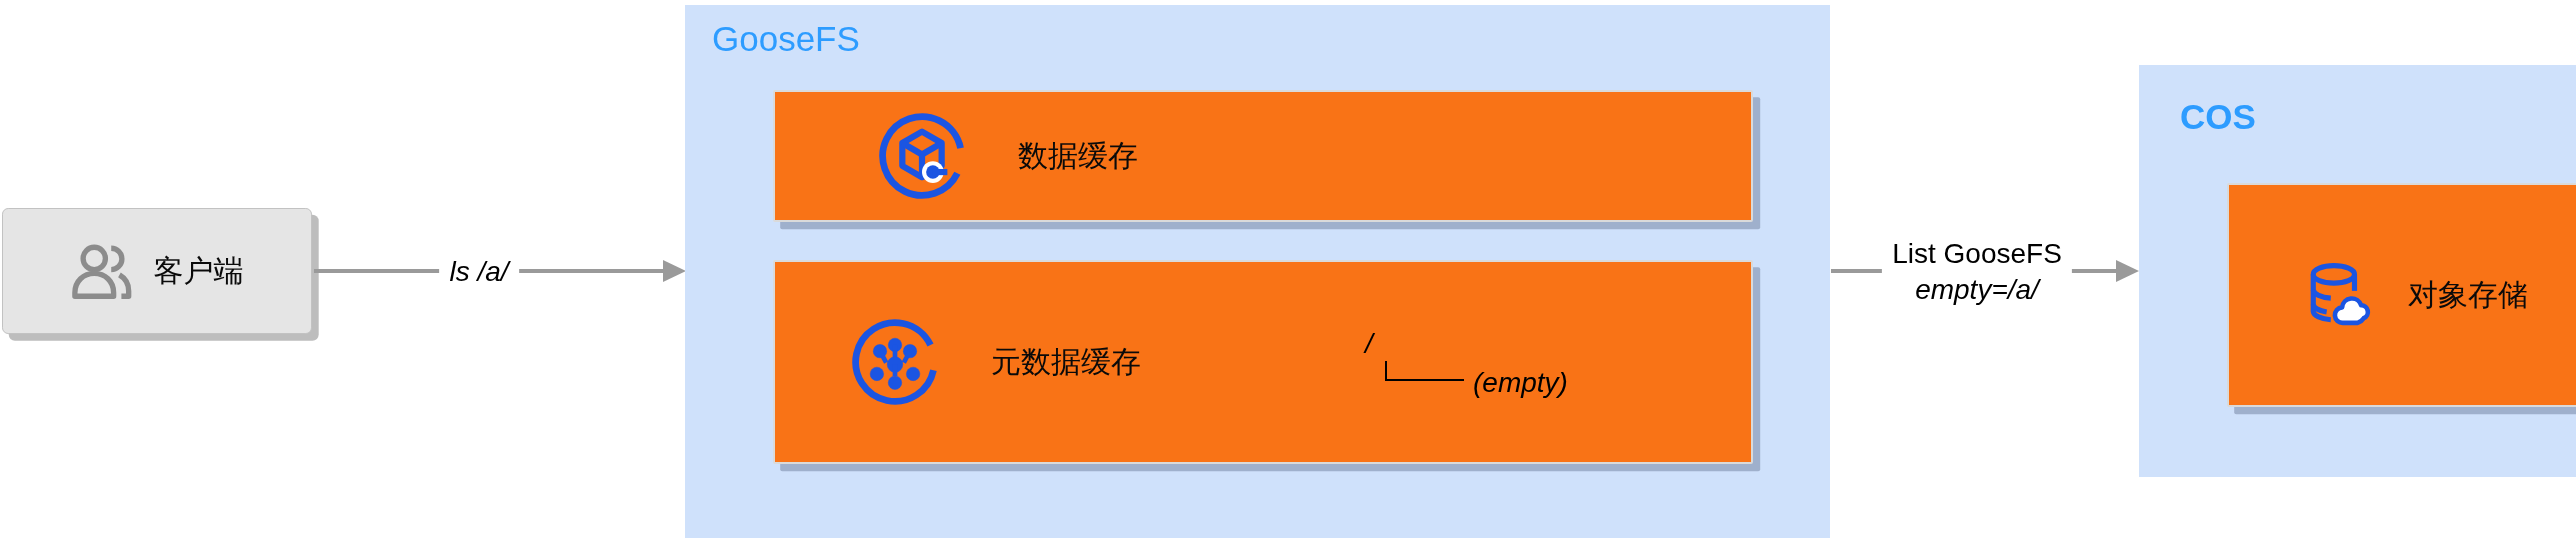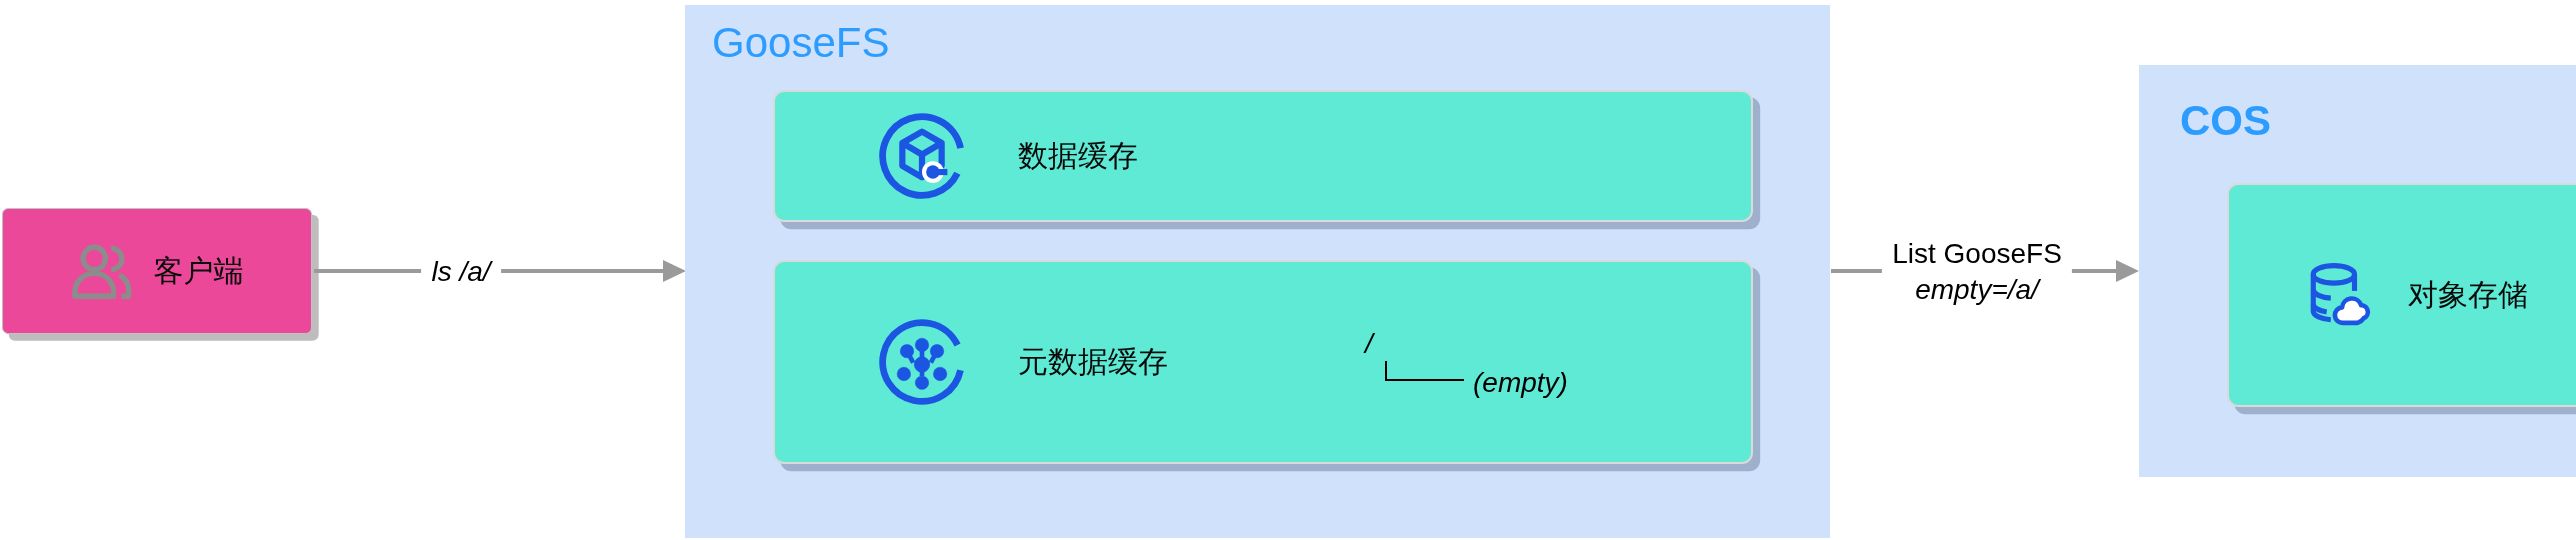--- a/index.html
+++ b/index.html
@@ -15,21 +15,21 @@
     --c-text:#000000;
   }
   *{margin:0;padding:0;box-sizing:border-box;}
   html,body{width:3290px;height:541px;background:#ffffff;overflow:hidden;}
   body{font-family:"Liberation Sans","DejaVu Sans",sans-serif;color:var(--c-text);}
   .canvas{position:relative;width:3290px;height:541px;background:#ffffff;}
 
   
   .client-box{
     position:absolute;left:2.1px;top:208px;width:310px;height:126px;
-    background:#ec4899;border:1.5px solid var(--c-client-border);border-radius:6.2px;
+    background:#e5e5e5;border:1.5px solid var(--c-client-border);border-radius:6.2px;
     box-shadow:6.7px 6.7px 0 var(--c-client-shadow);
     display:flex;align-items:center;justify-content:center;gap:19.6px;
   }
   .client-label{font-size:30px;color:#0a0a0a;}
 
   
   .arrow-line{position:absolute;height:3.6px;background:var(--c-arrow);}
   .arrow-head{
     position:absolute;width:0;height:0;
     border-top:11.3px solid transparent;border-bottom:11.3px solid transparent;
@@ -40,33 +40,33 @@
     background:#ffffff;padding:2.1px 10.3px;
     display:flex;flex-direction:column;align-items:center;
     font-size:28px;line-height:1.3;white-space:nowrap;
   }
   .italic{font-style:italic;}
 
   
   .container{position:absolute;background:var(--c-container);}
   .goosefs{left:685px;top:5.2px;width:1145px;height:533px;}
   .cos{left:2139px;top:65px;width:1150px;height:412px;}
-  .container-title{position:absolute;font-size:42px;color:var(--c-title);white-space:nowrap;}
+  .container-title{position:absolute;font-size:35px;color:var(--c-title);white-space:nowrap;}
   .goosefs-title{left:712px;top:18.5px;}
   .cos-title{left:2180px;top:97px;font-weight:bold;}
 
   
   .inner-box{
-    position:absolute;background:#5eead4;
-    border:2.1px solid var(--c-inner-border);border-radius:11px;
+    position:absolute;background:#f97316;
+    border:2.1px solid var(--c-inner-border);border-radius:2px;
     box-shadow:7.2px 7.2px 0 var(--c-inner-shadow);
     display:flex;align-items:center;
   }
   .box-datacache{left:773px;top:90px;width:980px;height:132px;padding-left:103px;gap:52px;}
-  .box-metacache{left:773px;top:260px;width:980px;height:204px;padding-left:103px;gap:52px;}
+  .box-metacache{left:773px;top:260px;width:980px;height:204px;padding-left:76px;gap:52px;}
   .box-objectstorage{left:2227px;top:183px;width:975px;height:224px;padding-left:75px;gap:36px;}
   .inner-label{font-size:30px;color:#0a0a0a;white-space:nowrap;}
   .ring-icon{width:88px;height:88px;flex:0 0 auto;}
   .db-icon{width:68px;height:68px;flex:0 0 auto;}
   .users-icon{width:63px;height:59px;flex:0 0 auto;}
 
   
   .tree-root{position:absolute;font-size:28px;font-style:italic;white-space:nowrap;}
   .tree-elbow{position:absolute;border-left:2.6px solid #000;border-bottom:2.6px solid #000;}
   .tree-leaf{position:absolute;font-size:28px;font-style:italic;white-space:nowrap;}
@@ -81,21 +81,21 @@
       <circle cx="48" cy="33" r="23" stroke="#8c8c8c" stroke-width="11"></circle>
       <path d="M8,111 L8,104 C8,80 26,64 48,64 C70,64 88,80 88,104 L88,111 Z" stroke="#8c8c8c" stroke-width="11" stroke-linejoin="round"></path>
       <path d="M83,12 a22,22 0 0 1 0,44" stroke="#8c8c8c" stroke-width="11" stroke-linecap="butt"></path>
       <path d="M100,67 C112,74 119,86 119,100 L119,111 L104,111" stroke="#8c8c8c" stroke-width="11" stroke-linejoin="round"></path>
     </svg>
     <span class="client-label">客户端</span>
   </div>
 
   <div class="arrow-line" style="left:314px;top:269px;width:349px;"></div>
   <div class="arrow-head" style="left:663px;top:260px;"></div>
-  <div class="arrow-label" style="left:461px;top:272px;">
+  <div class="arrow-label" style="left:479px;top:272px;">
     <span class="italic">ls /a/</span>
   </div>
 
   <div class="container goosefs"></div>
   <div class="container-title goosefs-title">GooseFS</div>
 
   <div class="inner-box box-datacache">
     <svg class="ring-icon" viewBox="0 0 170 170" fill="none">
       <circle cx="85" cy="85" r="76" stroke="#1b55e2" stroke-width="13" stroke-dasharray="427 50.5" transform="rotate(26 85 85)"></circle>
       <g stroke="#1b55e2" stroke-width="12" stroke-linejoin="round">

